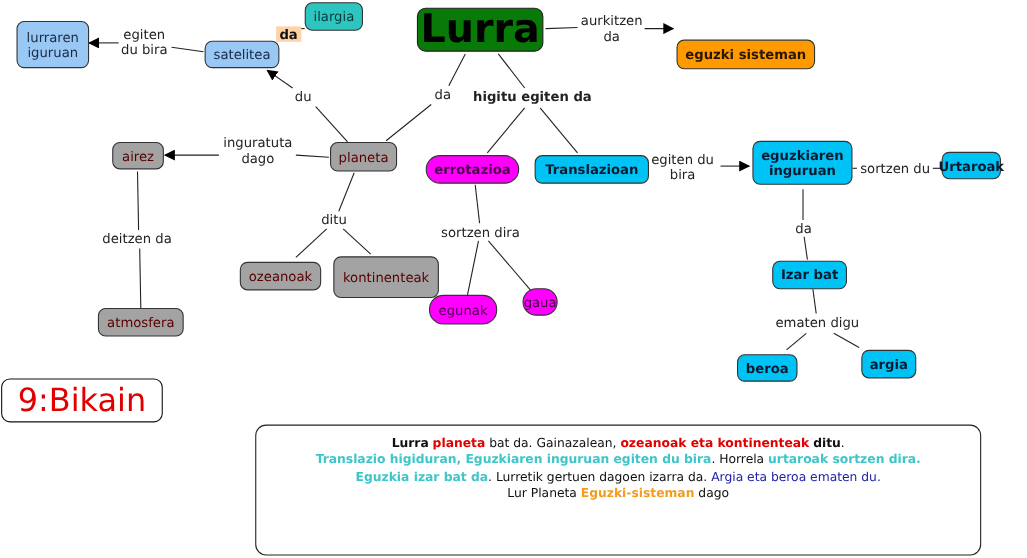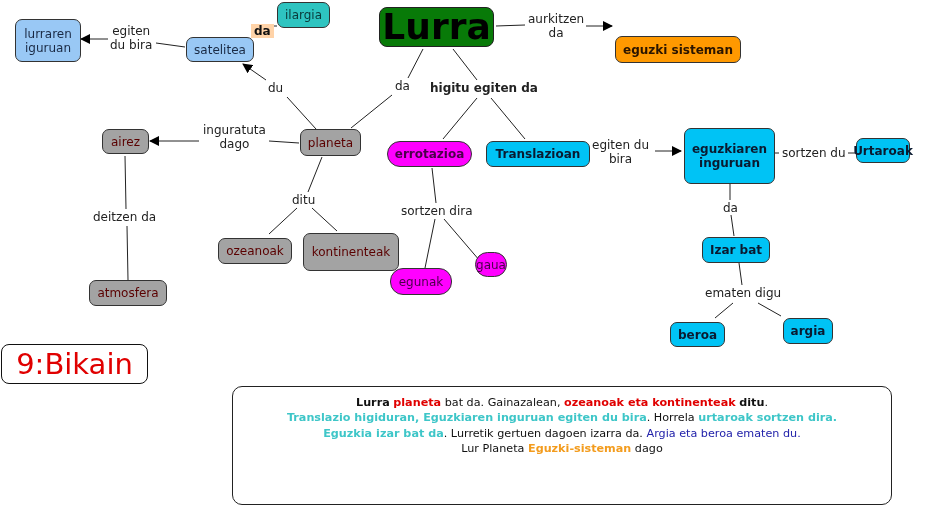--- a/index.html
+++ b/index.html
@@ -120,27 +120,27 @@
   </div>
 <div class="node red" style="left:303px;top:233px;width:96px;height:38px;">
     <span>kontinenteak</span>
   </div>
 <div class="node mag bold" style="left:387px;top:141px;width:85px;height:26px;">
     <span>errotazioa</span>
   </div>
 <div class="node mag" style="left:390px;top:268px;width:62px;height:27px;">
     <span>egunak</span>
   </div>
-<div class="node mag" style="left:475px;top:252px;width:32px;height:25px;">
+<div class="node mag" style="left:475px;top:262px;width:32px;height:25px;">
     <span>gaua</span>
   </div>
 <div class="node cyan" style="left:486px;top:141px;width:104px;height:26px;">
     <span>Translazioan</span>
   </div>
-<div class="node cyan" style="left:684px;top:128px;width:91px;height:56px;white-space:pre-line;"><span>eguzkiaren
+<div class="node cyan" style="left:684px;top:128px;width:91px;height:40px;white-space:pre-line;"><span>eguzkiaren
 inguruan</span></div>
 <div class="node cyan" style="left:856px;top:138px;width:54px;height:25px;align-items:center;">
     <span>Urtaroak</span>
   </div>
 <div class="node cyan" style="left:702px;top:237px;width:68px;height:26px;">
     <span>Izar bat</span>
   </div>
 <div class="node cyan" style="left:670px;top:322px;width:55px;height:25px;">
     <span>beroa</span>
   </div>

